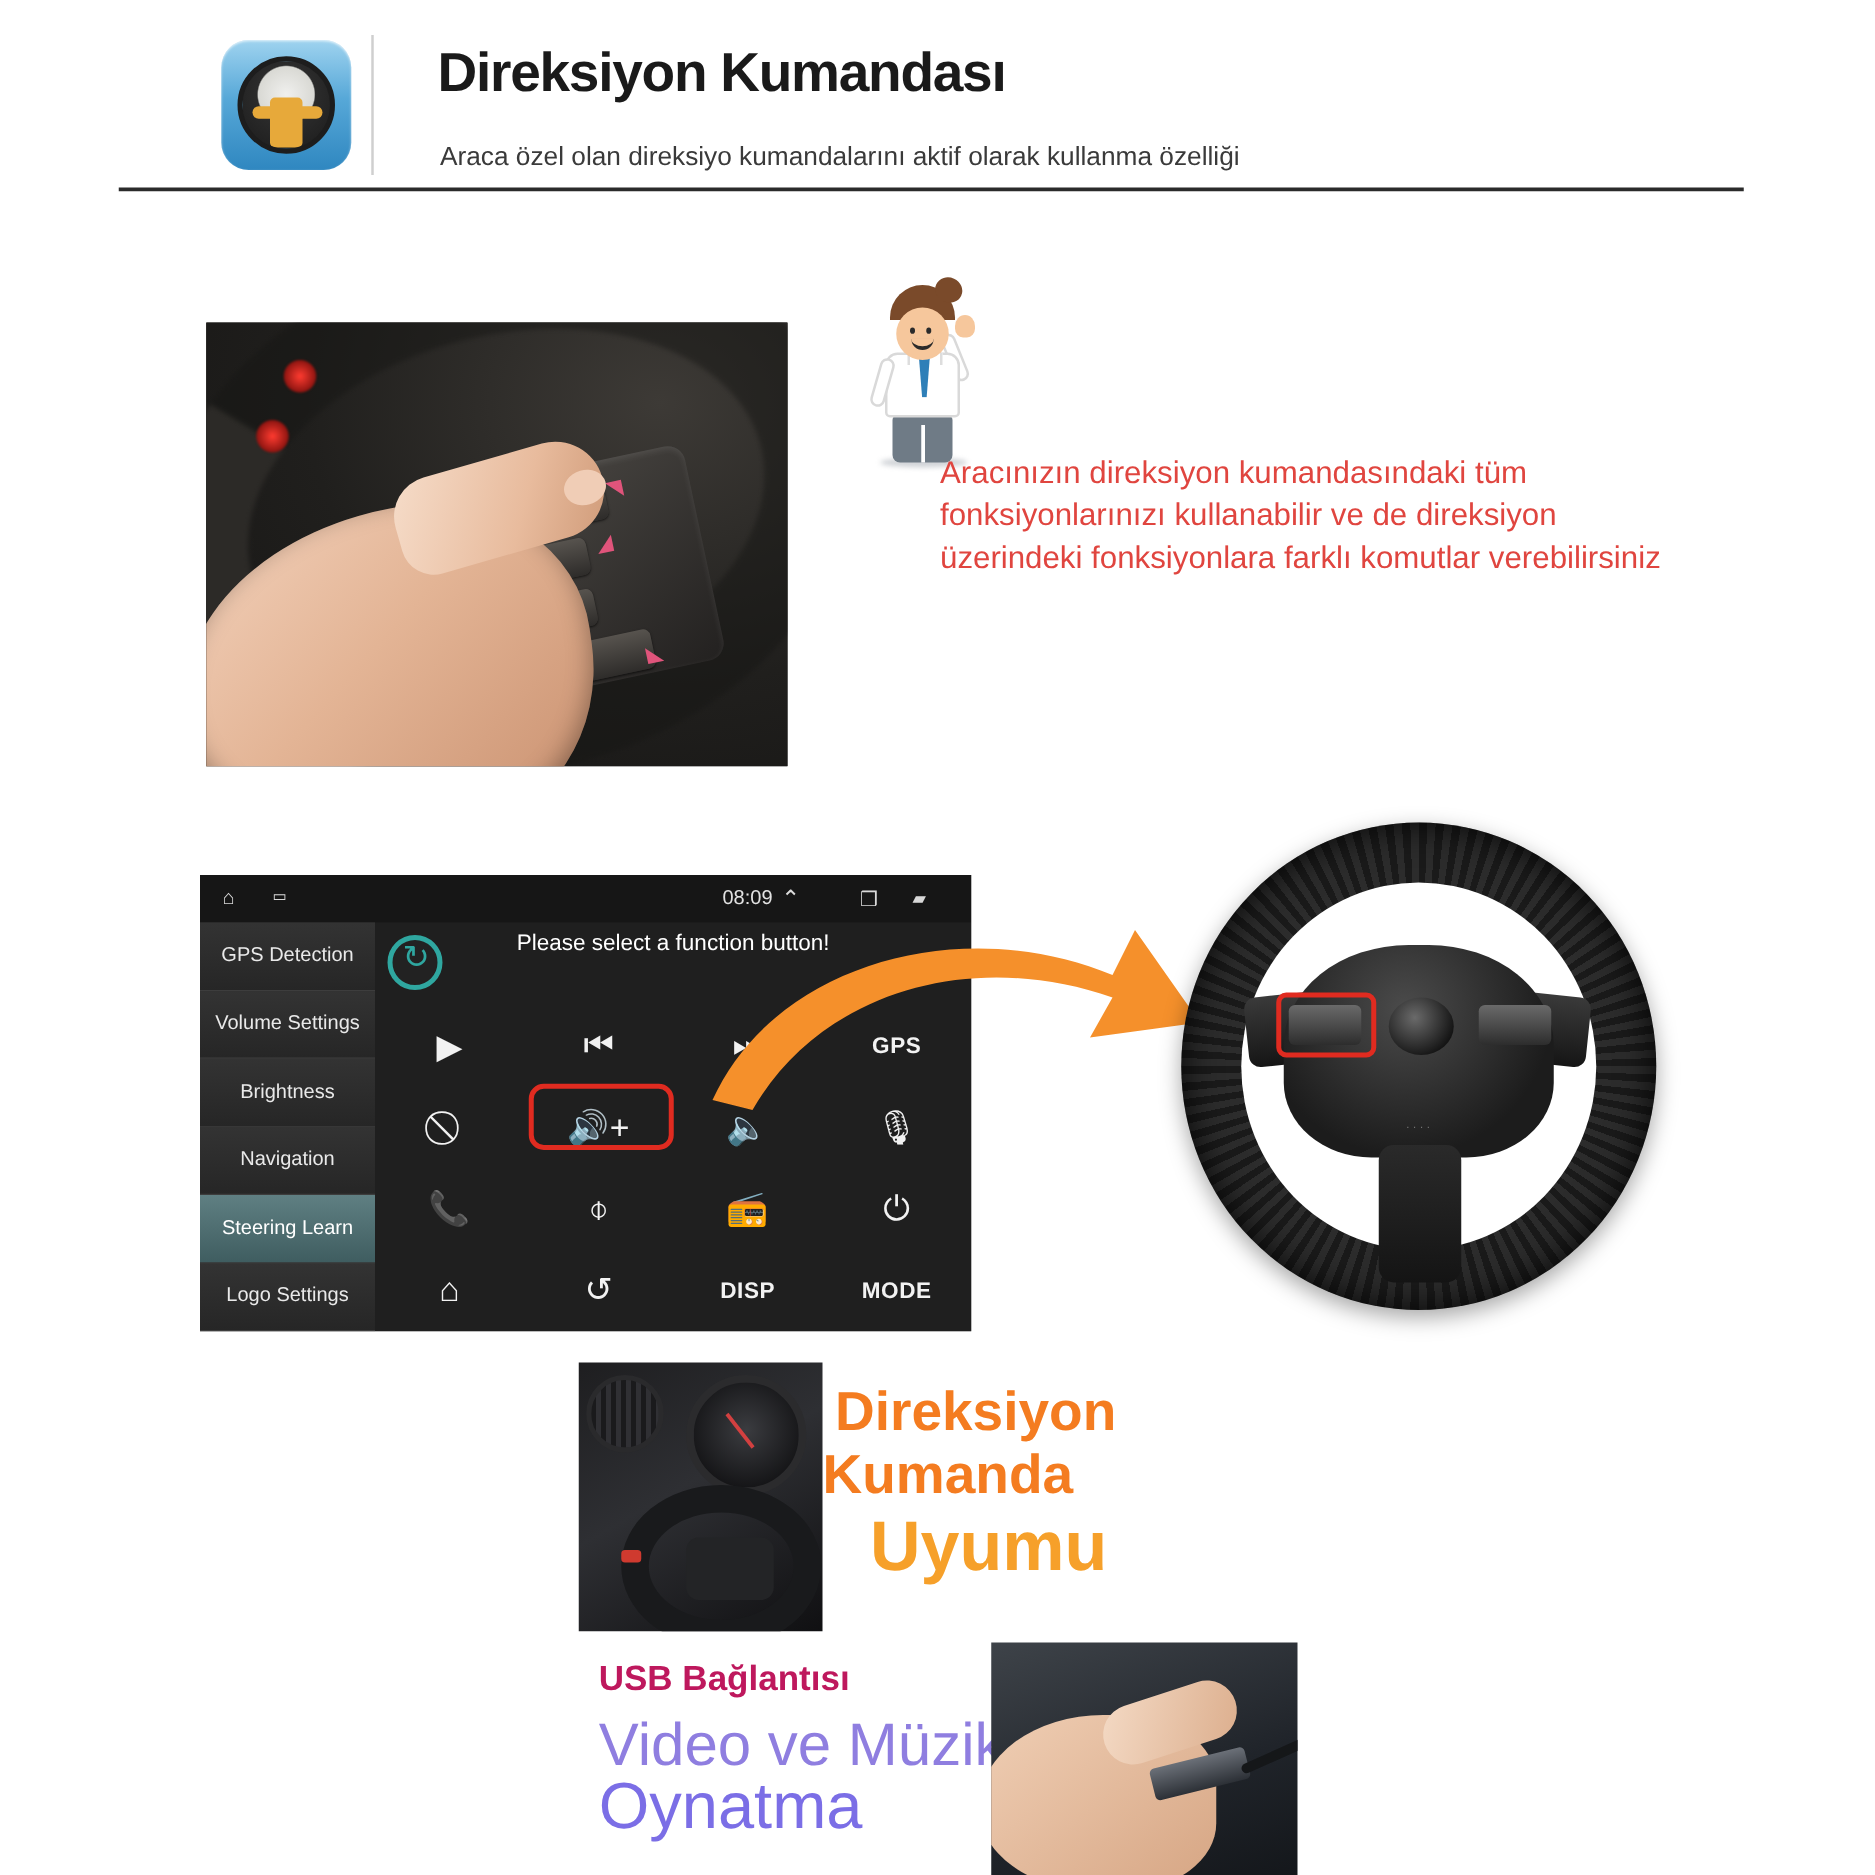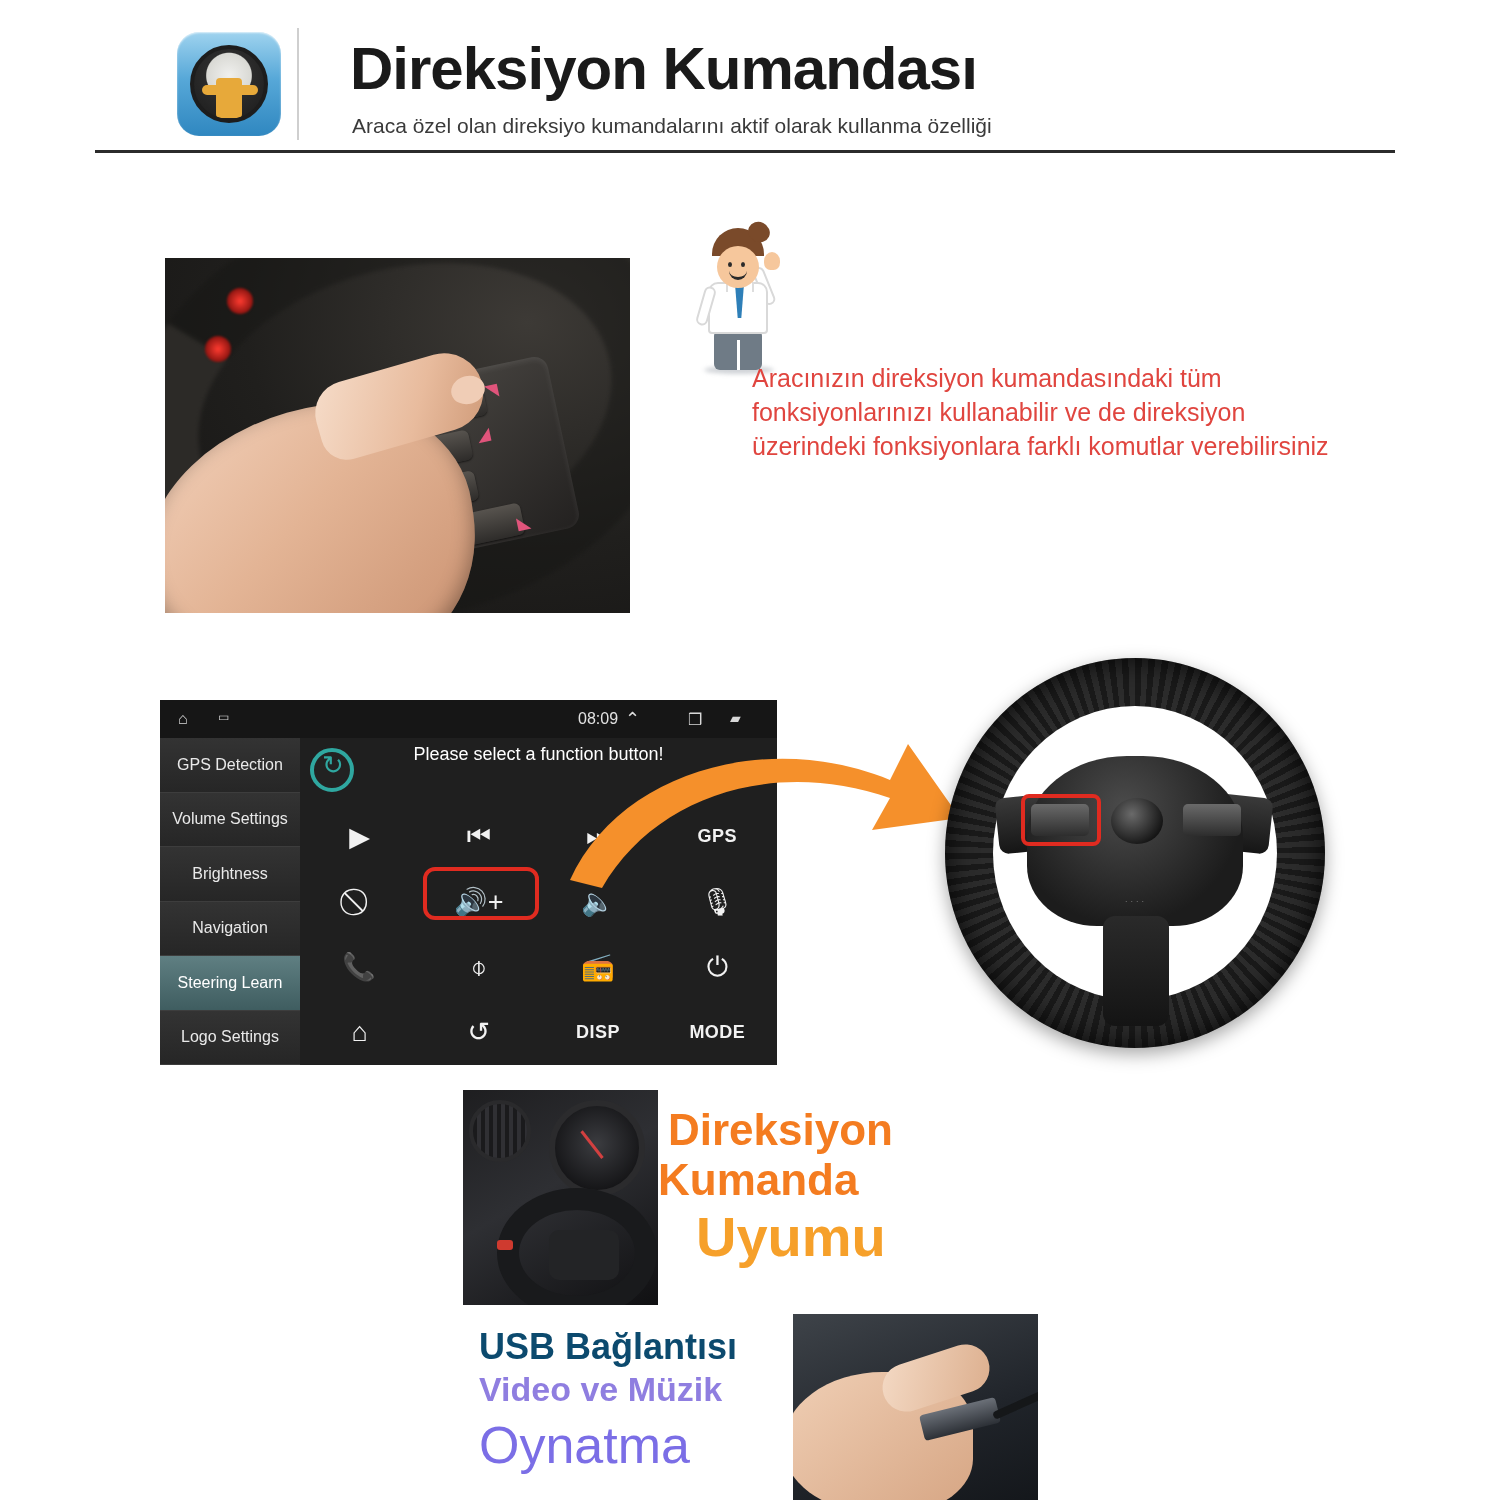--- a/index.html
+++ b/index.html
@@ -35,21 +35,21 @@
   .logo-inner:before {
     content: ""; position: absolute; left: 8px; top: 36px;
     width: 56px; height: 10px; background: #e7a93a; border-radius: 5px;
   }
   .header-divider {
     position: absolute; left: 202px; top: 10px; width: 2px; height: 112px;
     background: #cfcfcf;
   }
   .header-title {
     position: absolute; left: 255px; top: 16px;
-    font-size: 60px; font-weight: bold; color: #1a1a1a; letter-spacing: -1px;
+    font-size: 44px; font-weight: bold; color: #1a1a1a; letter-spacing: -1px;
     white-space: nowrap;
   }
   .header-sub {
     position: absolute; left: 257px; top: 96px;
     font-size: 21px; color: #3a3a3a; white-space: nowrap;
   }
   .header-rule {
     position: absolute; left: 95px; top: 150px; width: 1300px; height: 3px;
     background: #2b2b2b;
   }
@@ -266,22 +266,22 @@
   .c2-finger { position:absolute; left: 88px; top: 40px; width: 110px; height: 48px;
     background: linear-gradient(120deg,#f4dac5,#dcae8d); border-radius: 40px; transform: rotate(-18deg); }
   .c2-usb { position:absolute; left: 128px; top: 92px; width: 78px; height: 26px;
     background: linear-gradient(180deg,#6b7078,#2c3036); border-radius: 4px; transform: rotate(-14deg); }
   .c2-cable { position:absolute; left: 198px; top: 86px; width: 60px; height: 8px;
     background:#151719; border-radius: 4px; transform: rotate(-24deg); }
 
   .cl-1 { position:absolute; left: 205px; top: 18px; font-size: 44px; font-weight: bold; color:#f47c20; line-height:1.02; }
   .cl-2 { position:absolute; left: 195px; top: 68px; font-size: 44px; font-weight: bold; color:#f47c20; line-height:1.02; }
   .cl-3 { position:absolute; left: 205px; top: 118px; font-size: 56px; font-weight: bold; color:#f6a02a; line-height:1.02;margin-left:28px; }
-  .cl-4 { position:absolute; left: 16px; top: 238px; font-size: 36px; font-weight: bold; color:#0c4a6e; line-height:1.05; }
-  .cl-5 { position:absolute; left: 16px; top: 282px; font-size: 34px; font-weight: bold; color:#8f7ee0; line-height:1.05; }
+  .cl-4 { position:absolute; left: 16px; top: 238px; font-size: 28px; font-weight: bold; color:#be185d; line-height:1.05; }
+  .cl-5 { position:absolute; left: 16px; top: 282px; font-size: 48px; font-weight: normal; color:#8f7ee0; line-height:1.05; }
   .cl-6 { position:absolute; left: 16px; top: 328px; font-size: 52px; font-weight: normal; color:#7b6ee6; line-height:1.05; }
 </style>
 </head>
 <body>
 
 <div class="page">
 
   <div class="header">
     <div class="logo-box">
       <div class="logo-inner"></div>

